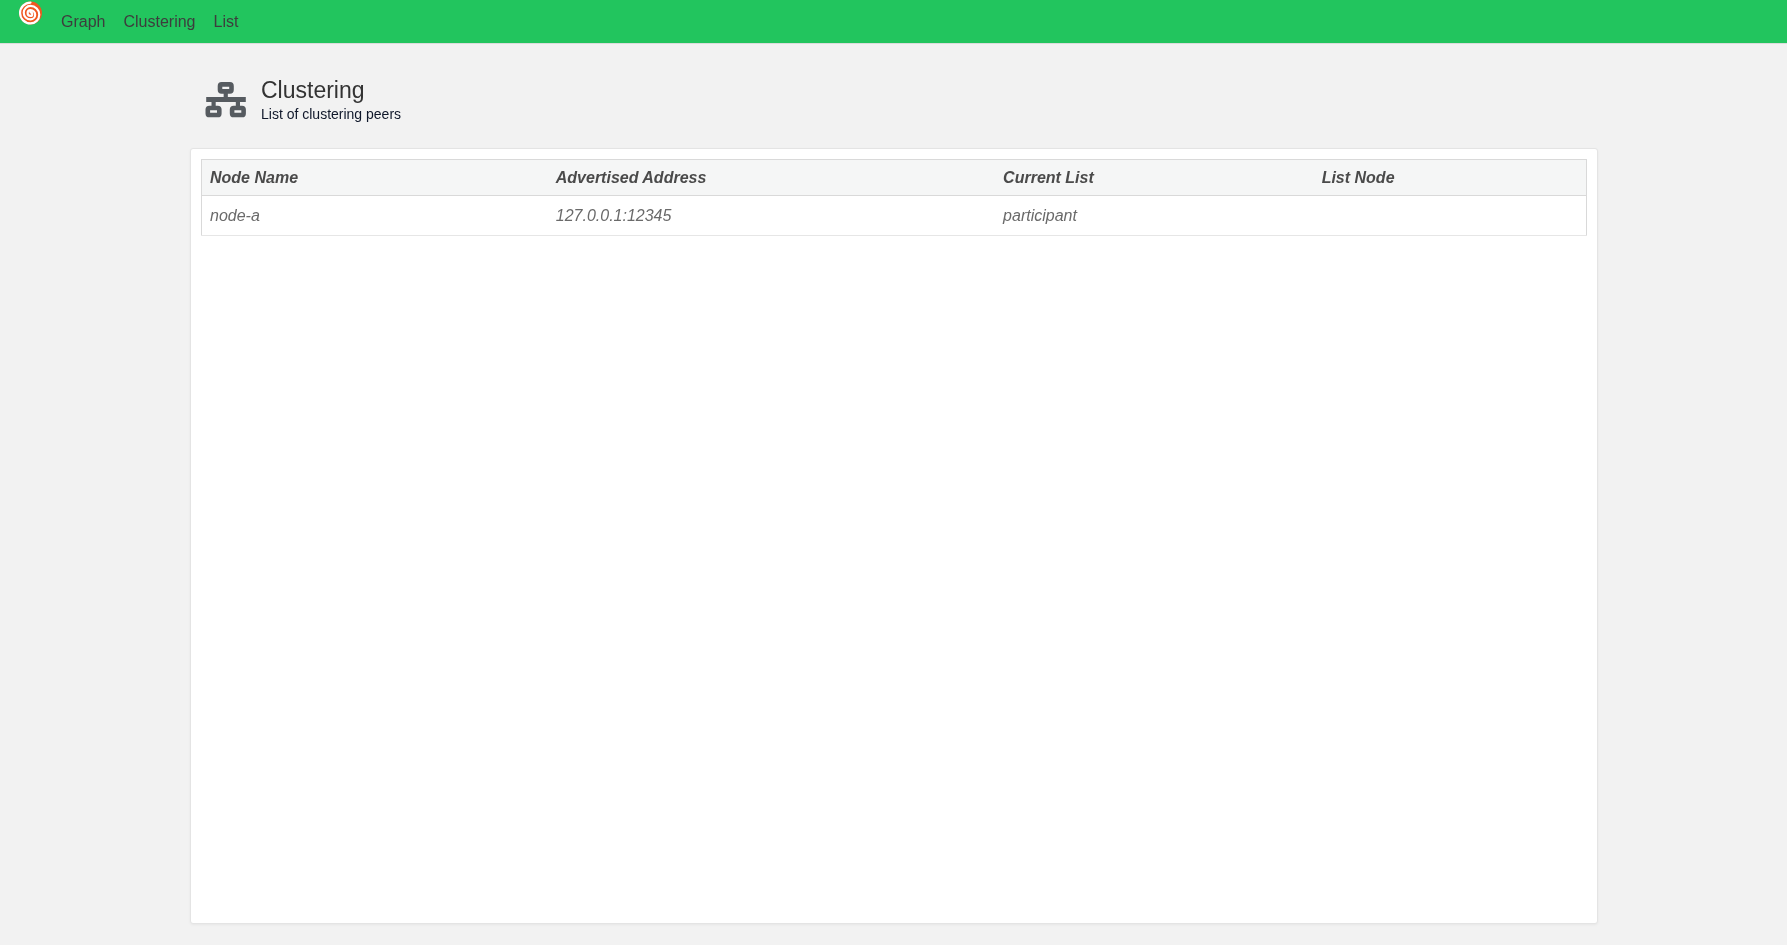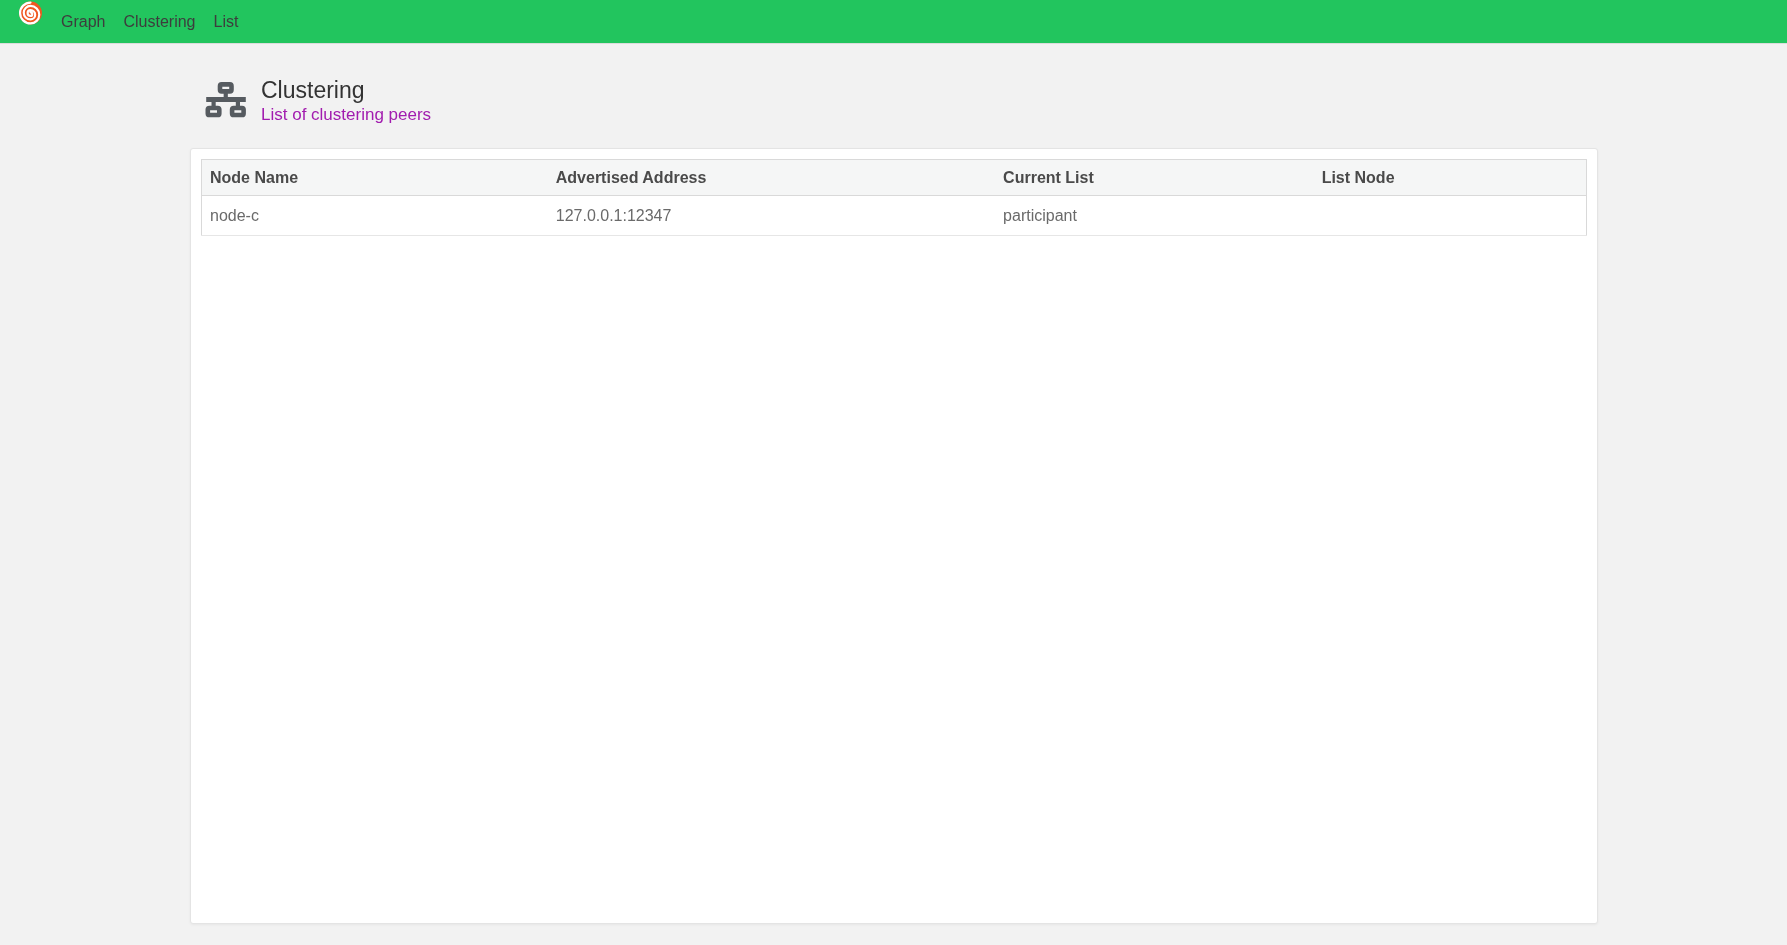--- a/index.html
+++ b/index.html
@@ -43,41 +43,42 @@
   .page-titles { margin-left: 13px; }
   .page-title {
     margin: 0;
     font-size: 23px;
     font-weight: 400;
     color: #333333;
     line-height: 27px;
   }
   .page-subtitle {
     margin: 3px 0 0 0;
-    font-size: 17px;
-    color: #a21caf;
+    font-size: 14px;
+    color: #0f172a;
     line-height: 15px;
   }
 
   
   .card {
     margin: 26px 0 0 190px;
     width: 1408px;
     height: 776px;
     background: #ffffff;
     border: 1px solid #e4e4e4;
     border-radius: 3px;
     box-shadow: 0 1px 3px rgba(0,0,0,0.05);
     padding: 10px;
   }
   table.peers {
     width: 100%;
     border-collapse: collapse;
     border: 1px solid #d9d9d9;
     font-size: 16px;
+    font-style: italic;
   }
   table.peers th {
     background: #f5f6f6;
     color: #4a4a4a;
     font-weight: 700;
     text-align: left;
     padding: 8px 8px;
     border-bottom: 1px solid #d9d9d9;
     line-height: 19px;
   }
@@ -150,22 +151,22 @@
       <thead>
         <tr>
           <th>Node Name</th>
           <th>Advertised Address</th>
           <th>Current List</th>
           <th>List Node</th>
         </tr>
       </thead>
       <tbody>
         <tr>
-          <td>node-c</td>
-          <td>127.0.0.1:12347</td>
+          <td>node-a</td>
+          <td>127.0.0.1:12345</td>
           <td>participant</td>
           <td>
             
           </td>
         </tr>
       </tbody>
     </table>
   </div>
 
 </main>

